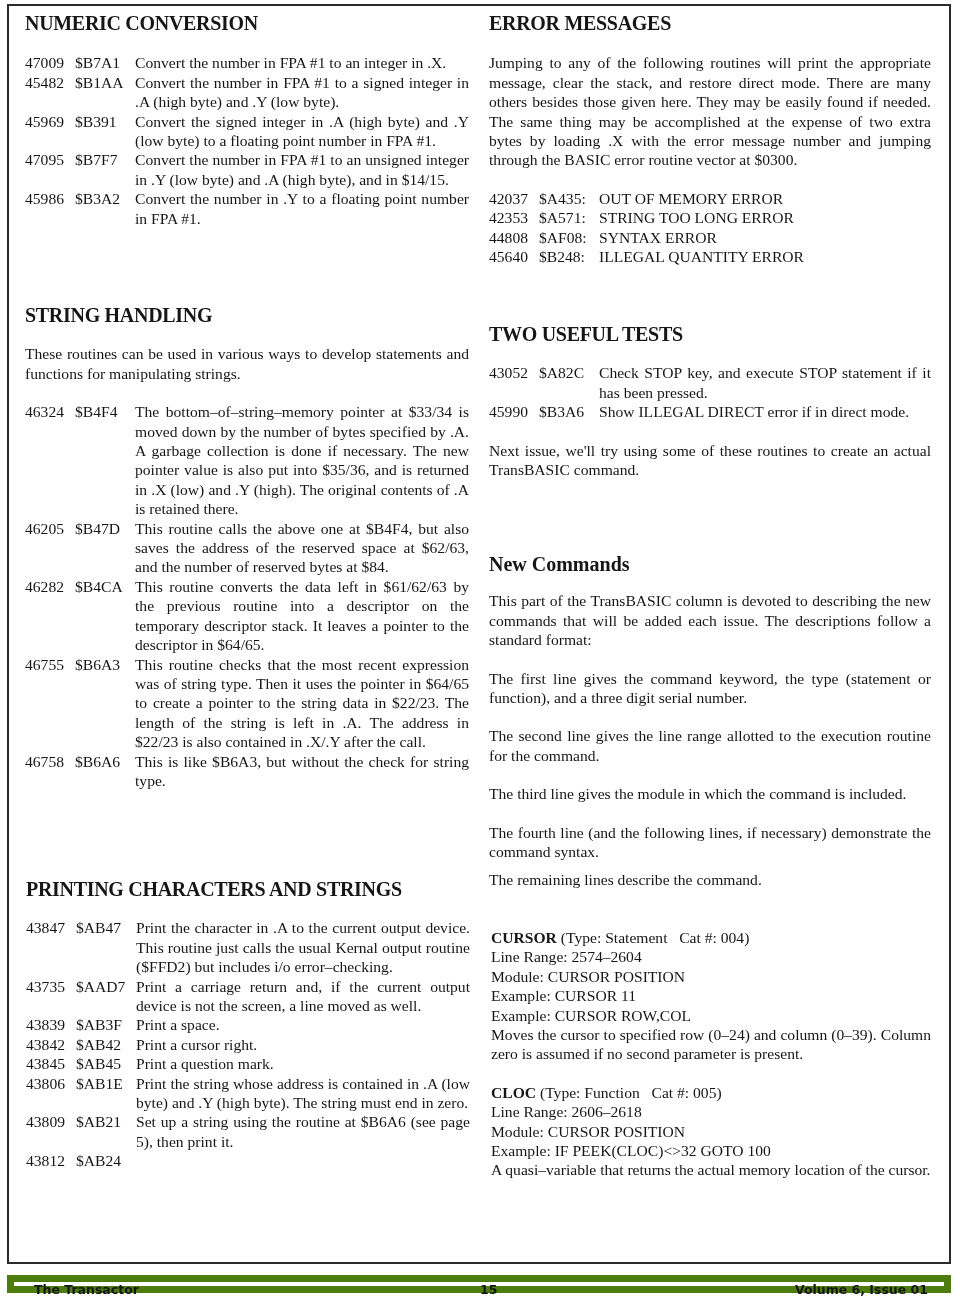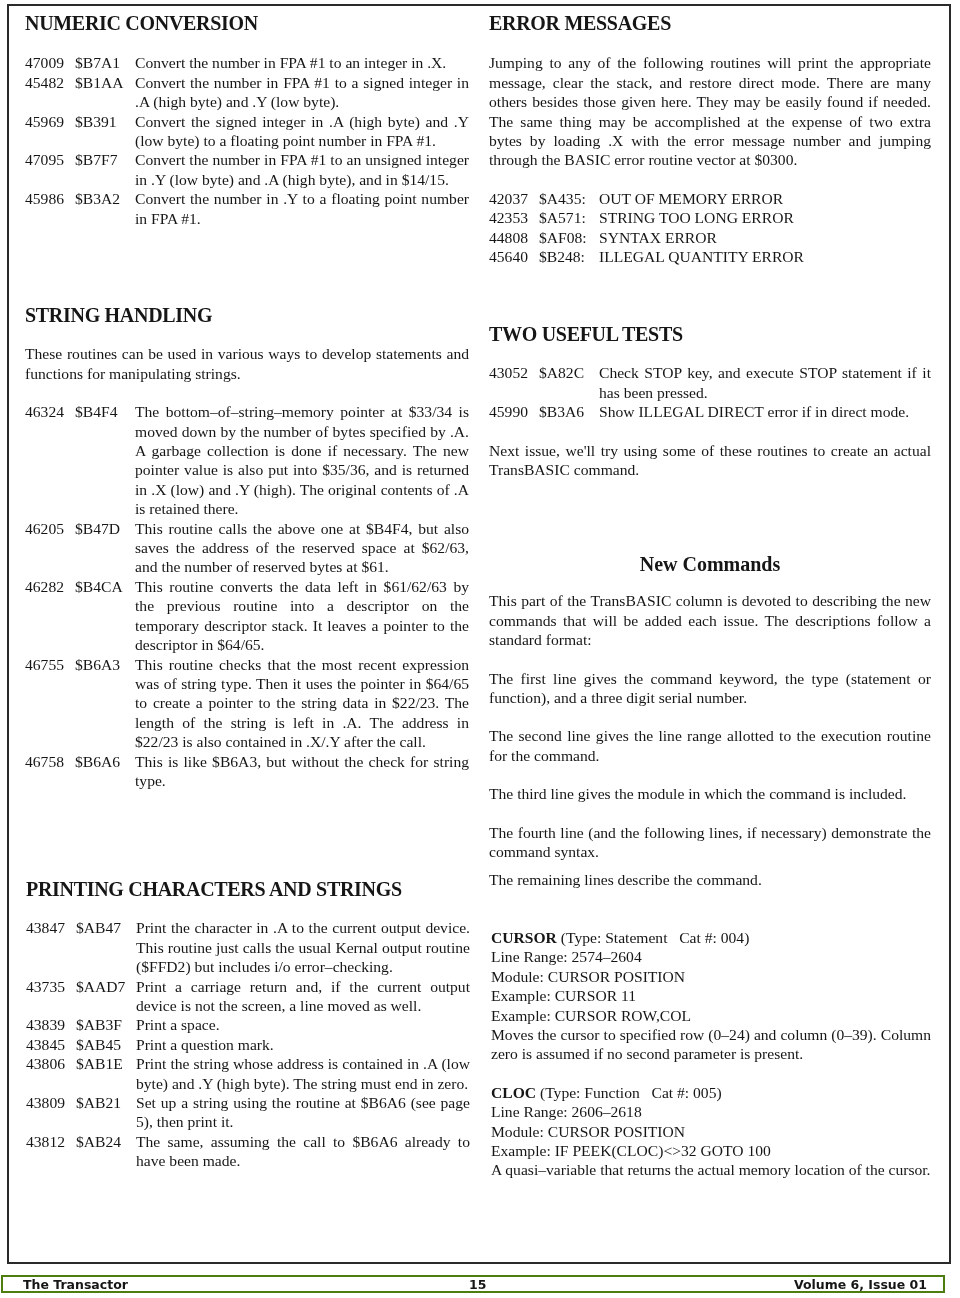--- a/index.html
+++ b/index.html
@@ -6,32 +6,32 @@
     body { width:960px; height:1298px; position:relative; overflow:hidden;
       font-family:"Liberation Serif","DejaVu Serif",serif; color:#161616; }
     .frame { position:absolute; left:7px; top:4px; width:944px; height:1260px;
       border:2px solid #2a2a2a; border-top:2px solid #2a2a2a; box-sizing:border-box; }
     .col { position:absolute; font-size:15.6px; line-height:19.4px; }
     .left { left:25px; width:444px; }
     .right { left:489px; width:442px; }
     h2 { font-family:"Liberation Serif","DejaVu Serif",serif; font-weight:bold; font-size:20px;
       margin:0; letter-spacing:-0.3px; }
     h1 { font-family:"Liberation Serif","DejaVu Serif",serif; font-weight:bold; font-size:20px;
-      margin:0; text-align:center; }
+      margin:0; }
     p { margin:0; text-align:justify; }
     .entry { display:flex; }
     .entry .dec { width:50px; flex:0 0 50px; }
     .entry .hex { width:60px; flex:0 0 60px; }
     .entry .desc { flex:1; text-align:justify; }
     .err { display:flex; }
     .err .dec { width:50px; flex:0 0 50px; }
     .err .hex { width:60px; flex:0 0 60px; }
     .cmd-line { white-space:pre; }
-    .footer { position:absolute; left:1px; top:1275px; width:944px; height:18px;
-      border:2px solid #4d7c0f; box-sizing:border-box;
+    .footer { position:absolute; left:7px; top:1275px; width:944px; height:18px;
+      border:7px solid #4d7c0f; box-sizing:border-box;
       font-family:"DejaVu Sans","Liberation Sans",sans-serif; font-weight:bold; font-size:12.5px; }
     .footer span { position:absolute; top:0px; line-height:15px; }
     .f-left { left:20px; }
     .f-mid { left:466px; }
     .f-right { right:16px; }
   </style>
 </head>
 <body>
 
 <div class="frame"></div>
@@ -75,21 +75,21 @@
   <div style="height:19px"></div>
   <div id="sh-list">
       <div class="entry">
         <span class="dec">46324</span>
         <span class="hex">$B4F4</span>
         <span class="desc">The bottom–of–string–memory pointer at $33/34 is moved down by the number of bytes specified by .A. A garbage collection is done if necessary. The new pointer value is also put into $35/36, and is returned in .X (low) and .Y (high). The original contents of .A is retained there.</span>
       </div>
       <div class="entry">
         <span class="dec">46205</span>
         <span class="hex">$B47D</span>
-        <span class="desc">This routine calls the above one at $B4F4, but also saves the address of the reserved space at $62/63, and the number of reserved bytes at $61.</span>
+        <span class="desc">This routine calls the above one at $B4F4, but also saves the address of the reserved space at $62/63, and the number of reserved bytes at $84.</span>
       </div>
       <div class="entry">
         <span class="dec">46282</span>
         <span class="hex">$B4CA</span>
         <span class="desc">This routine converts the data left in $61/62/63 by the previous routine into a descriptor on the temporary descriptor stack. It leaves a pointer to the descriptor in $64/65.</span>
       </div>
       <div class="entry">
         <span class="dec">46755</span>
         <span class="hex">$B6A3</span>
         <span class="desc">This routine checks that the most recent expres­sion was of string type. Then it uses the pointer in $64/65 to create a pointer to the string data in $22/23. The length of the string is left in .A. The address in $22/23 is also contained in .X/.Y after the call.</span>
@@ -115,38 +115,42 @@
         <span class="dec">43735</span>
         <span class="hex">$AAD7</span>
         <span class="desc">Print a carriage return and, if the current output device is not the screen, a line moved as well.</span>
       </div>
       <div class="entry">
         <span class="dec">43839</span>
         <span class="hex">$AB3F</span>
         <span class="desc">Print a space.</span>
       </div>
       <div class="entry">
+        <span class="dec">43842</span>
+        <span class="hex">$AB42</span>
+        <span class="desc">Print a cursor right.</span>
+      </div>
+      <div class="entry">
         <span class="dec">43845</span>
         <span class="hex">$AB45</span>
         <span class="desc">Print a question mark.</span>
       </div>
       <div class="entry">
         <span class="dec">43806</span>
         <span class="hex">$AB1E</span>
         <span class="desc">Print the string whose address is contained in .A (low byte) and .Y (high byte). The string must end in zero.</span>
       </div>
       <div class="entry">
         <span class="dec">43809</span>
         <span class="hex">$AB21</span>
         <span class="desc">Set up a string using the routine at $B6A6 (see page 5), then print it.</span>
       </div>
       <div class="entry">
         <span class="dec">43812</span>
         <span class="hex">$AB24</span>
-        <span class="desc">The same, assuming the call to $B6A6 already to have been made.</span>
       </div>
     </div>
 </div>
 
 <div class="col right" style="top:14px;">
   <h2>ERROR MESSAGES</h2>
   <div style="height:20px"></div>
   <p>Jumping to any of the following routines will print the appropriate message, clear the stack, and restore direct mode. There are many others besides those given here. They may be easily found if needed. The same thing may be accomplished at the expense of two extra bytes by loading .X with the error message number and jumping through the BASIC error routine vector at $0300.</p>
   <div style="height:19px"></div>
   <div id="em-list">

